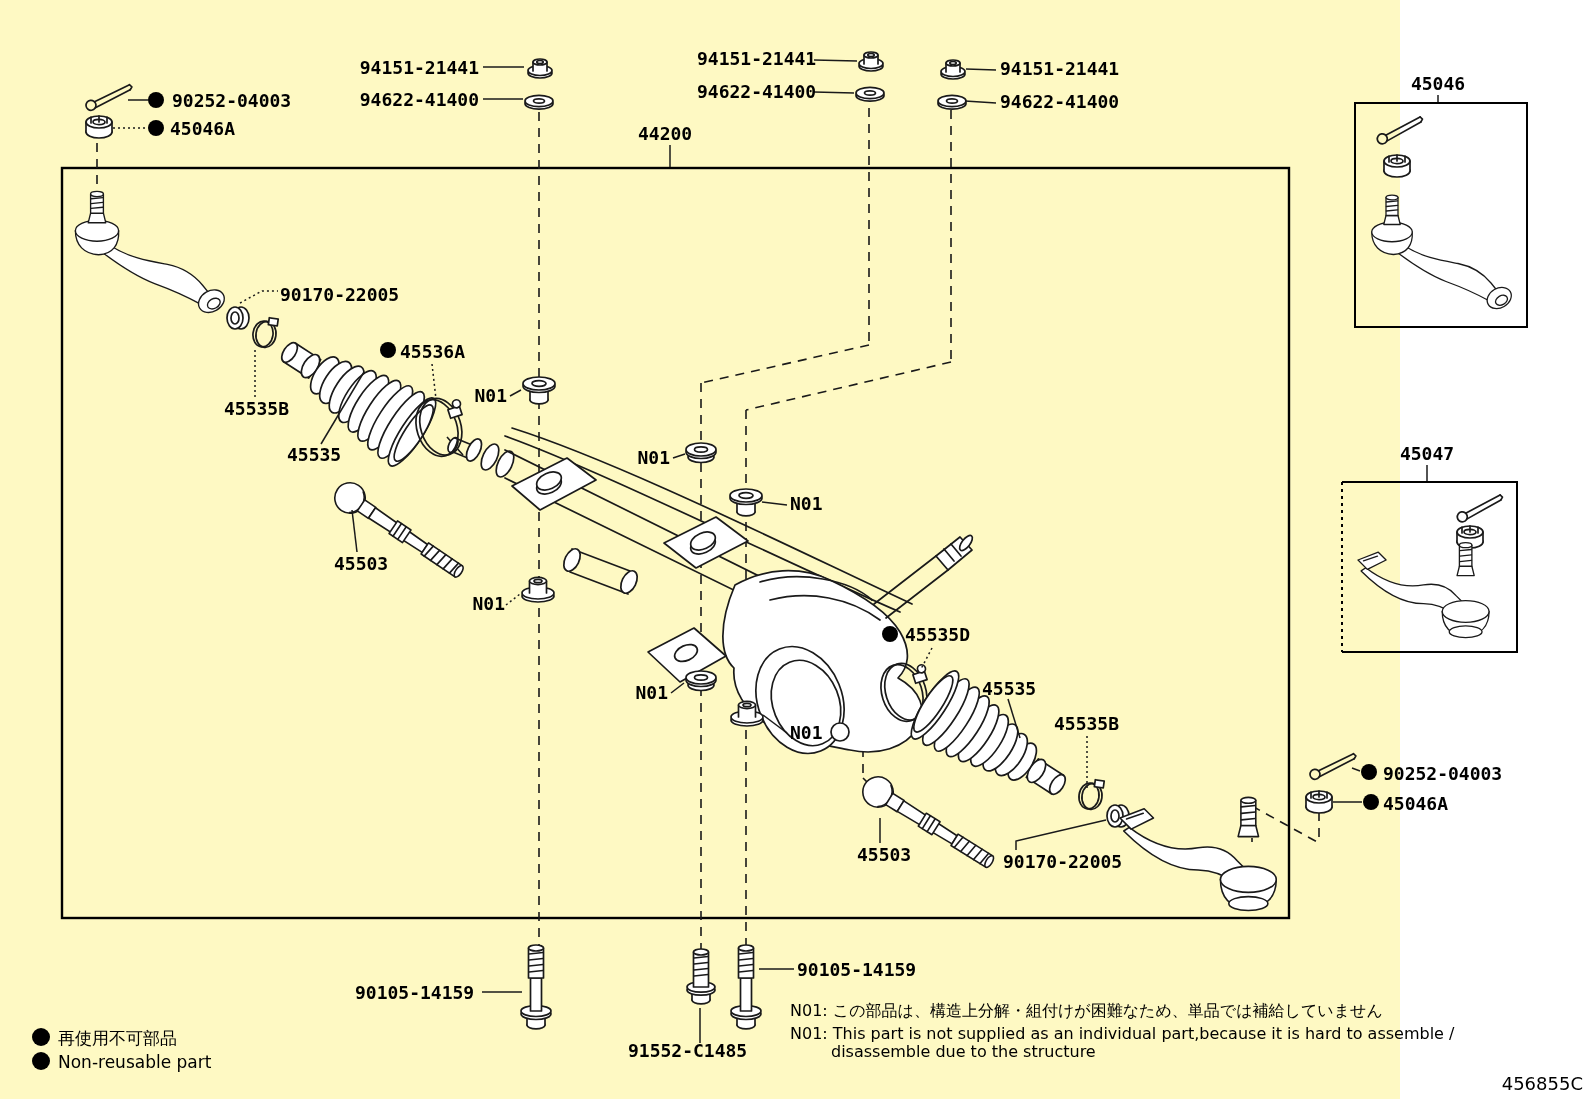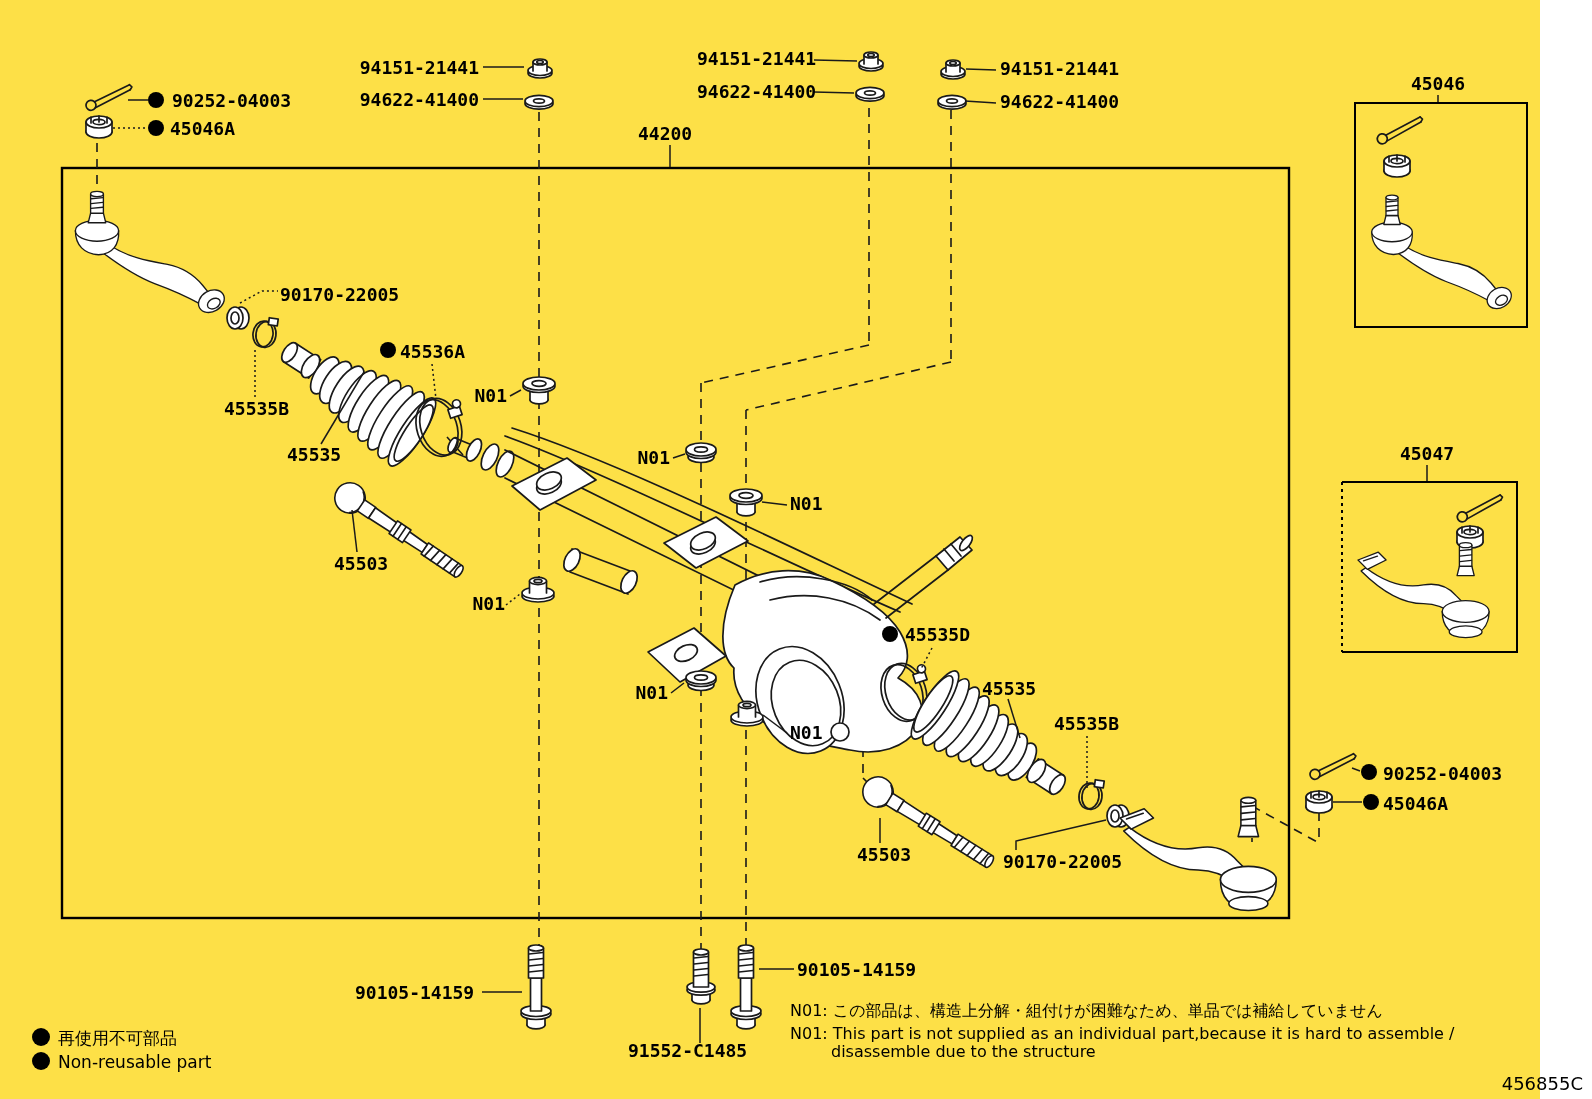--- a/index.html
+++ b/index.html
@@ -1,16 +1,16 @@
 <!DOCTYPE html>
 <html><head>
 <meta charset="utf-8">
 <style>
   html,body{margin:0;padding:0;background:#ffffff;}
-  #stage{width:1540px;height:1099px;position:relative;background:#fde047;}
+  #stage{width:1400px;height:1099px;position:relative;background:#fef9c3;}
   svg{display:block;}
   .t-part{font-family:"DejaVu Sans Mono",monospace;font-weight:700;font-size:18px;fill:#000;}
   .t-note{font-family:"DejaVu Sans",sans-serif;font-weight:400;font-size:16px;fill:#000;}
   .t-legend{font-family:"DejaVu Sans",sans-serif;font-weight:400;font-size:17px;fill:#000;}
   .t-code{font-family:"DejaVu Sans",sans-serif;font-weight:400;font-size:18px;fill:#000;}
   .dot{fill:#000;stroke:none;}
 </style>
 </head>
 <body>
 

